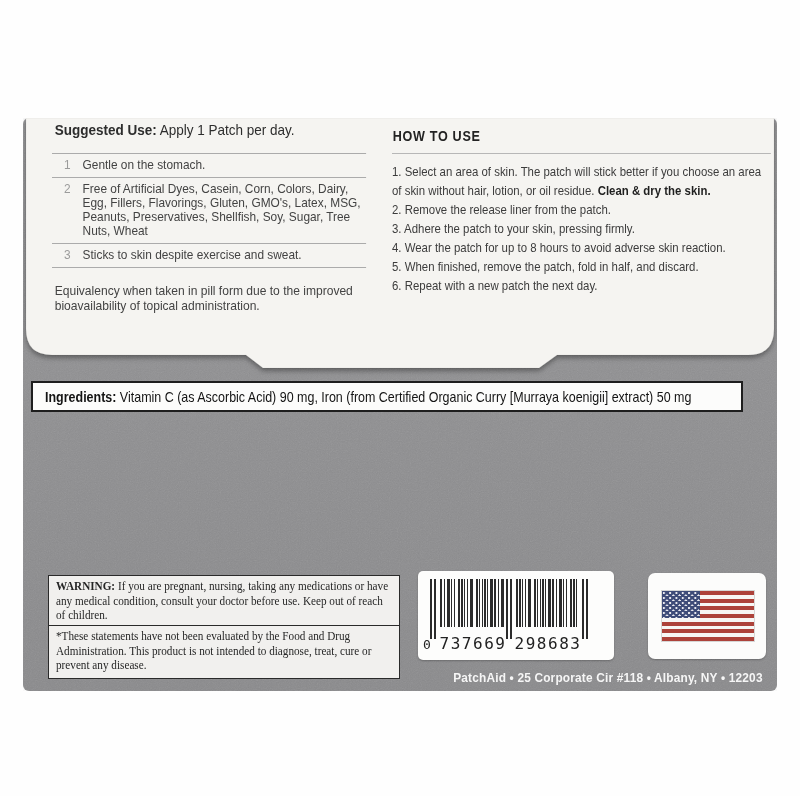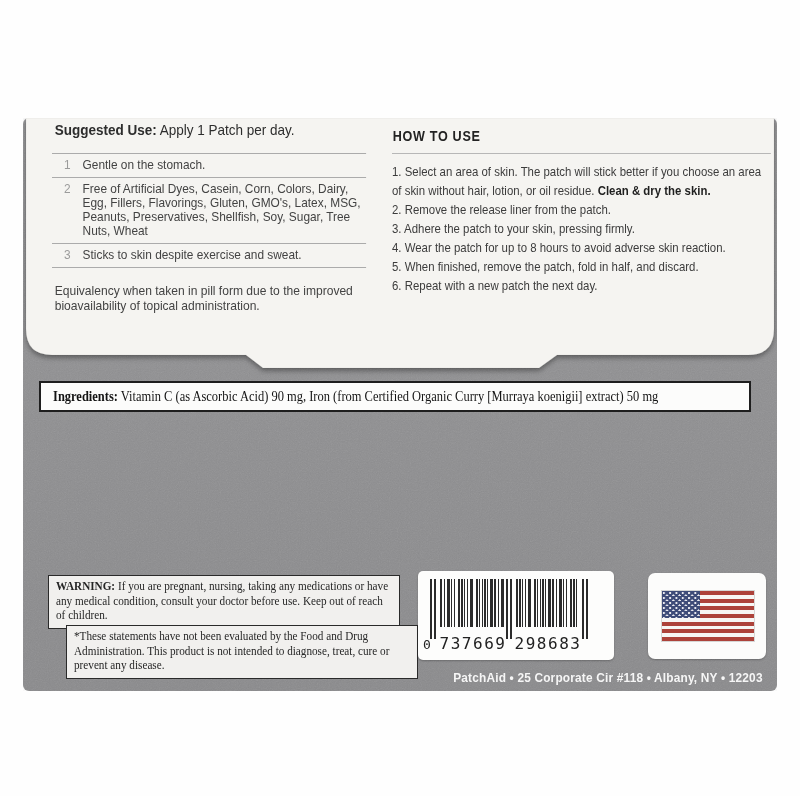--- a/index.html
+++ b/index.html
@@ -22,32 +22,32 @@
   .feature .txt{flex:1;padding-right:6px;}
   .note{margin:16px 0 0 3px;font-size:13.4px;line-height:14.6px;color:#434343;width:345px;}
 
   .rcol{position:absolute;left:369px;top:0;width:451px;transform:scaleX(0.84);transform-origin:0 0;}
   .htu-title{margin:9px 0 0 1px;font-size:15px;font-weight:bold;letter-spacing:.8px;color:#222;}
   .htu-rule{border-top:1px solid #b7b7b7;margin-top:9px;}
   .steps{margin-top:8px;font-size:13.6px;line-height:19px;color:#3c3c3c;}
   .steps b{color:#1f1f1f;}
 
   
-  .ingredients{position:absolute;left:16px;top:263px;width:708px;height:27px;background:#fcfcfb;
-               border:2px solid #1e1e1e;display:flex;align-items:center;overflow:hidden;font-family:Liberation Serif, serif;}
+  .ingredients{position:absolute;left:8px;top:263px;width:708px;height:27px;background:#fcfcfb;
+               border:2px solid #1e1e1e;display:flex;align-items:center;overflow:hidden;}
   .ingredients .inner{width:820px;transform:scaleX(0.86);transform-origin:0 50%;
                       padding-left:14px;font-size:14.5px;color:#141414;white-space:nowrap;}
   .ingredients b{font-weight:bold;}
 
   
   .wbox{position:absolute;left:25px;width:350px;background:#f1f0ee;border:1.5px solid #2a2a2a;overflow:hidden;font-family:Liberation Serif, serif;}
   .wbox .inner{width:386px;transform:scaleX(0.875);transform-origin:0 0;
                padding:3px 8px 5px 8px;font-size:12.8px;line-height:14.6px;color:#262626;}
   .warning{top:457px;}
-  .disclaimer{top:507px;margin-left:18px;}
+  .disclaimer{top:507px;}
 
   .barcode-label{position:absolute;left:395px;top:453px;width:196px;height:89px;background:#fdfdfc;
                  border-radius:5px;box-shadow:0 1px 2px rgba(0,0,0,0.25);}
   .flag-label{position:absolute;left:625px;top:455px;width:118px;height:86px;background:#fcfcfb;
               border-radius:7px;box-shadow:0 1px 2px rgba(0,0,0,0.25);}
   .flag{position:absolute;left:14px;top:18px;width:92px;height:50px;
         background:repeating-linear-gradient(180deg,#ad423a 0 3.85px,#f7f6f4 3.85px 7.7px);
         box-shadow:0 0 0 1px rgba(0,0,0,0.15);}
   .canton{position:absolute;left:0;top:0;width:38px;height:27px;background:#3e4b78;
           background-image:

